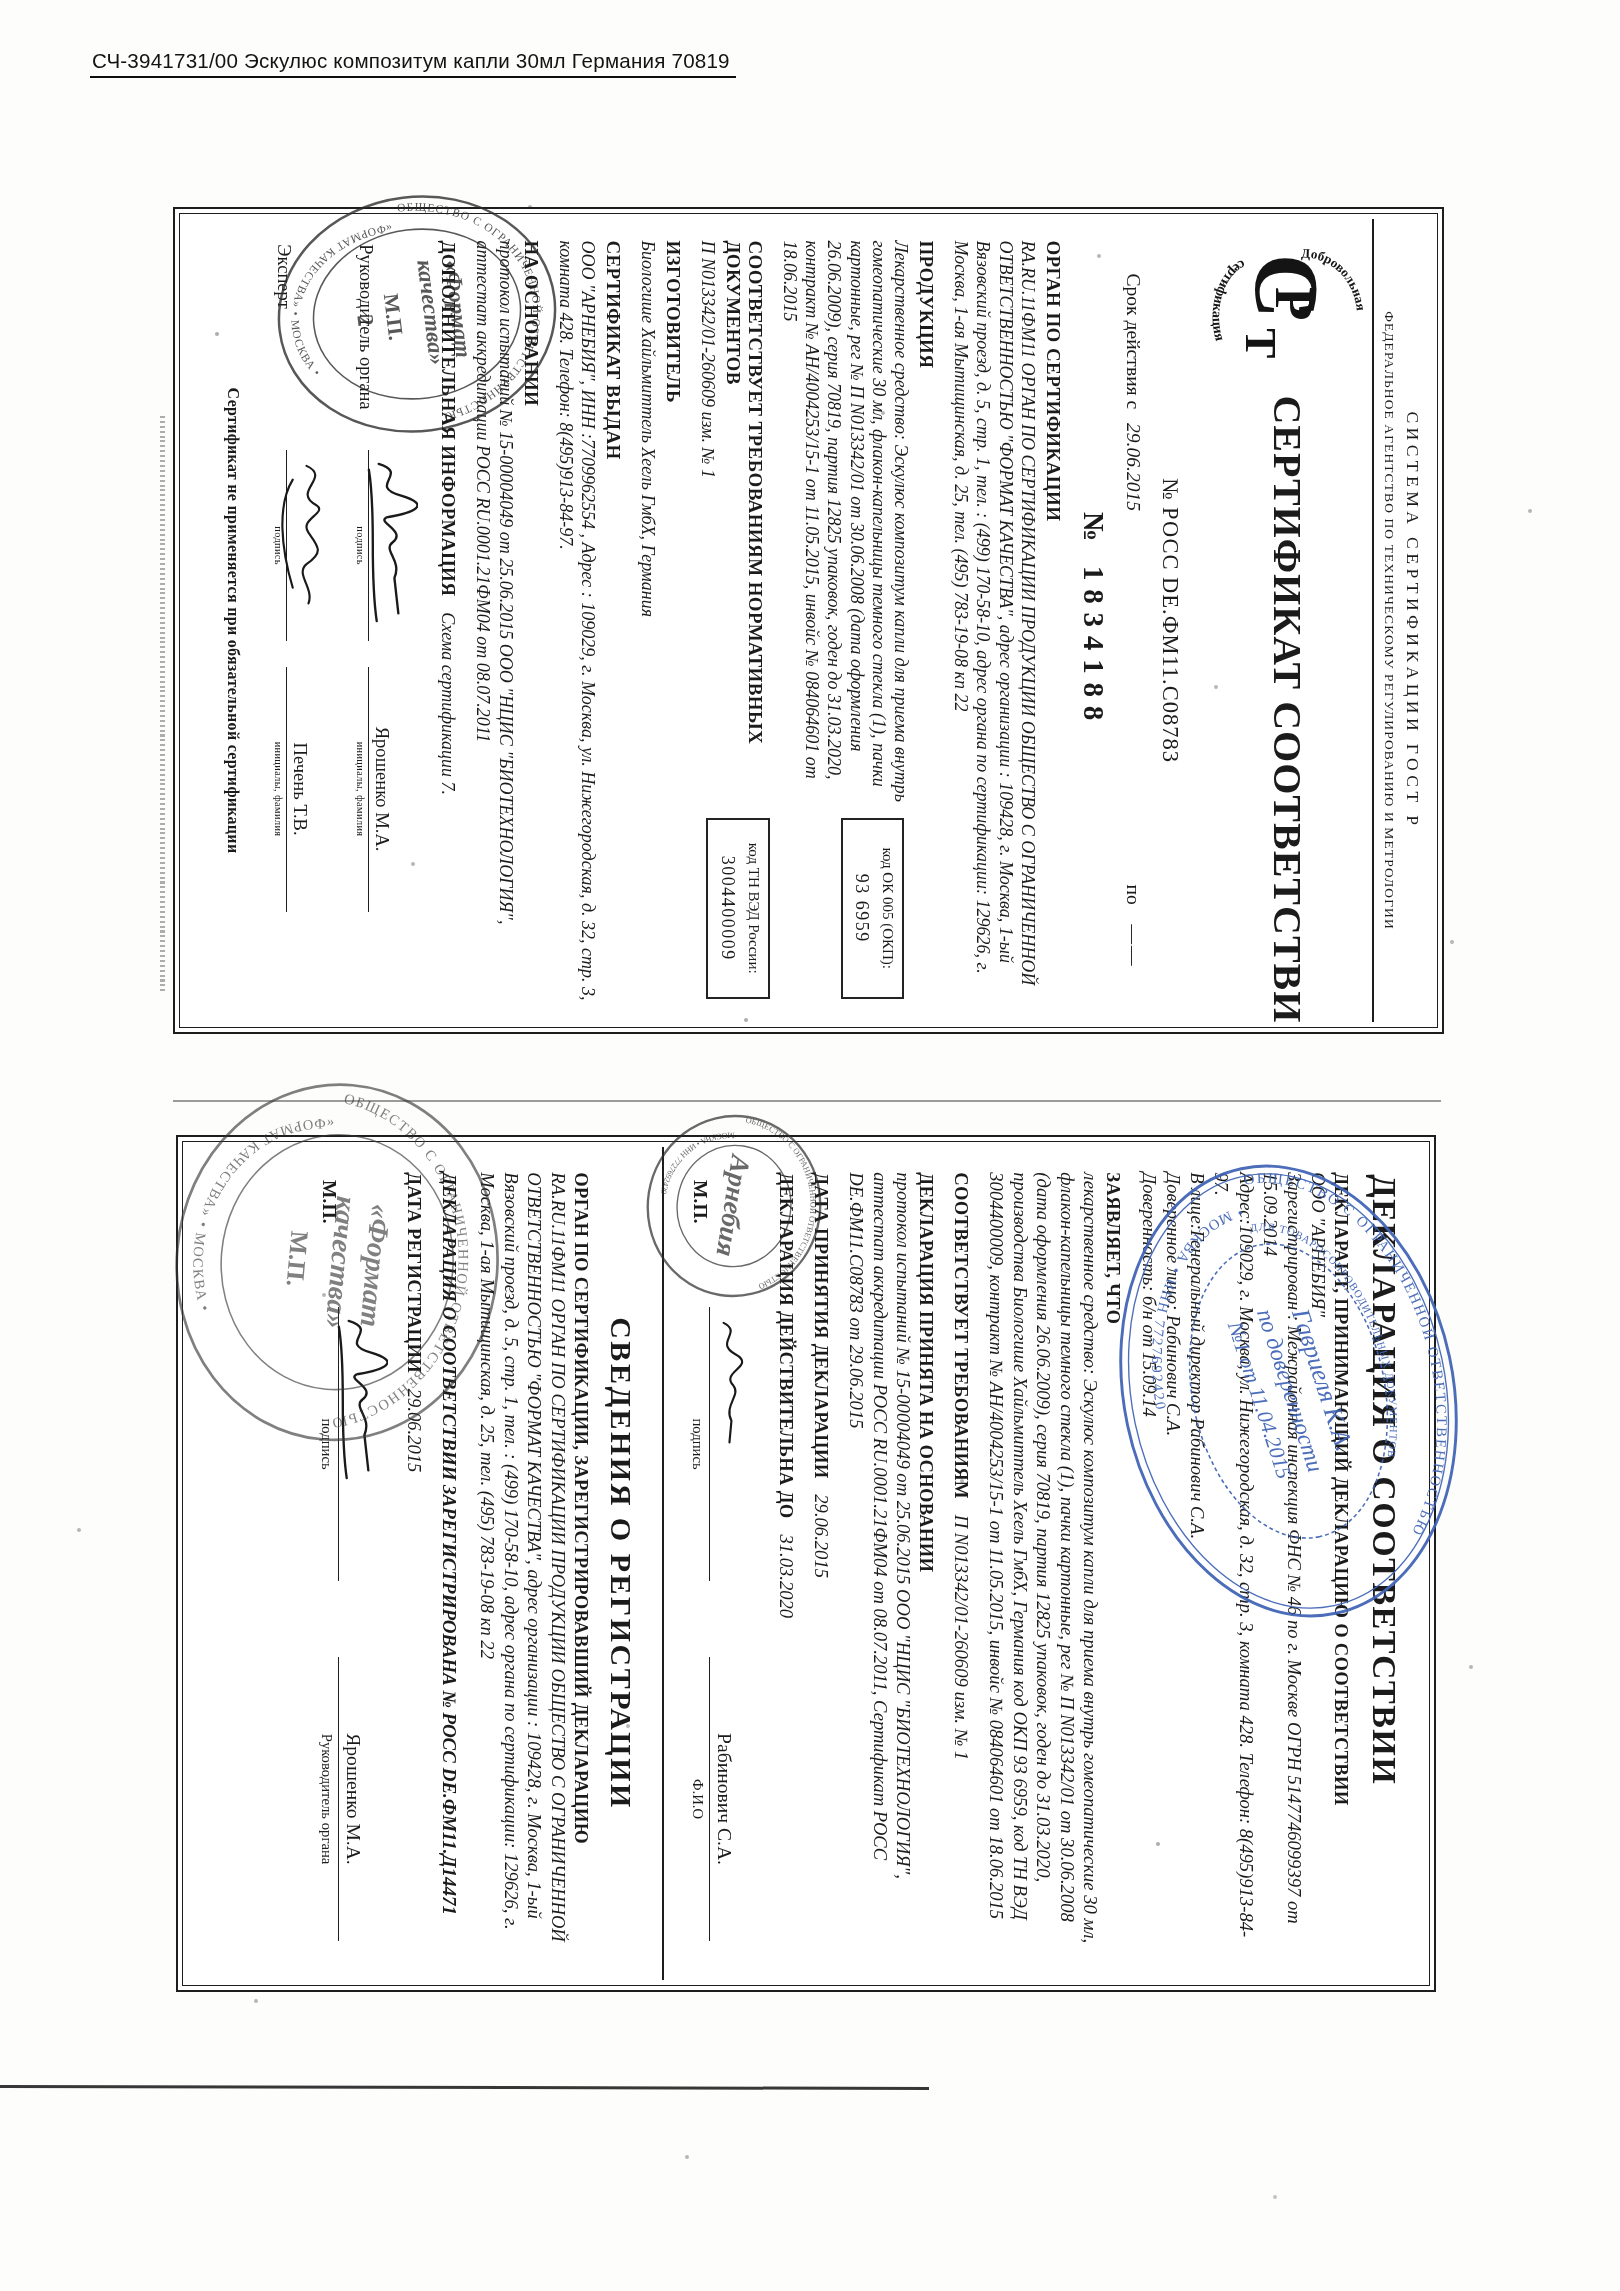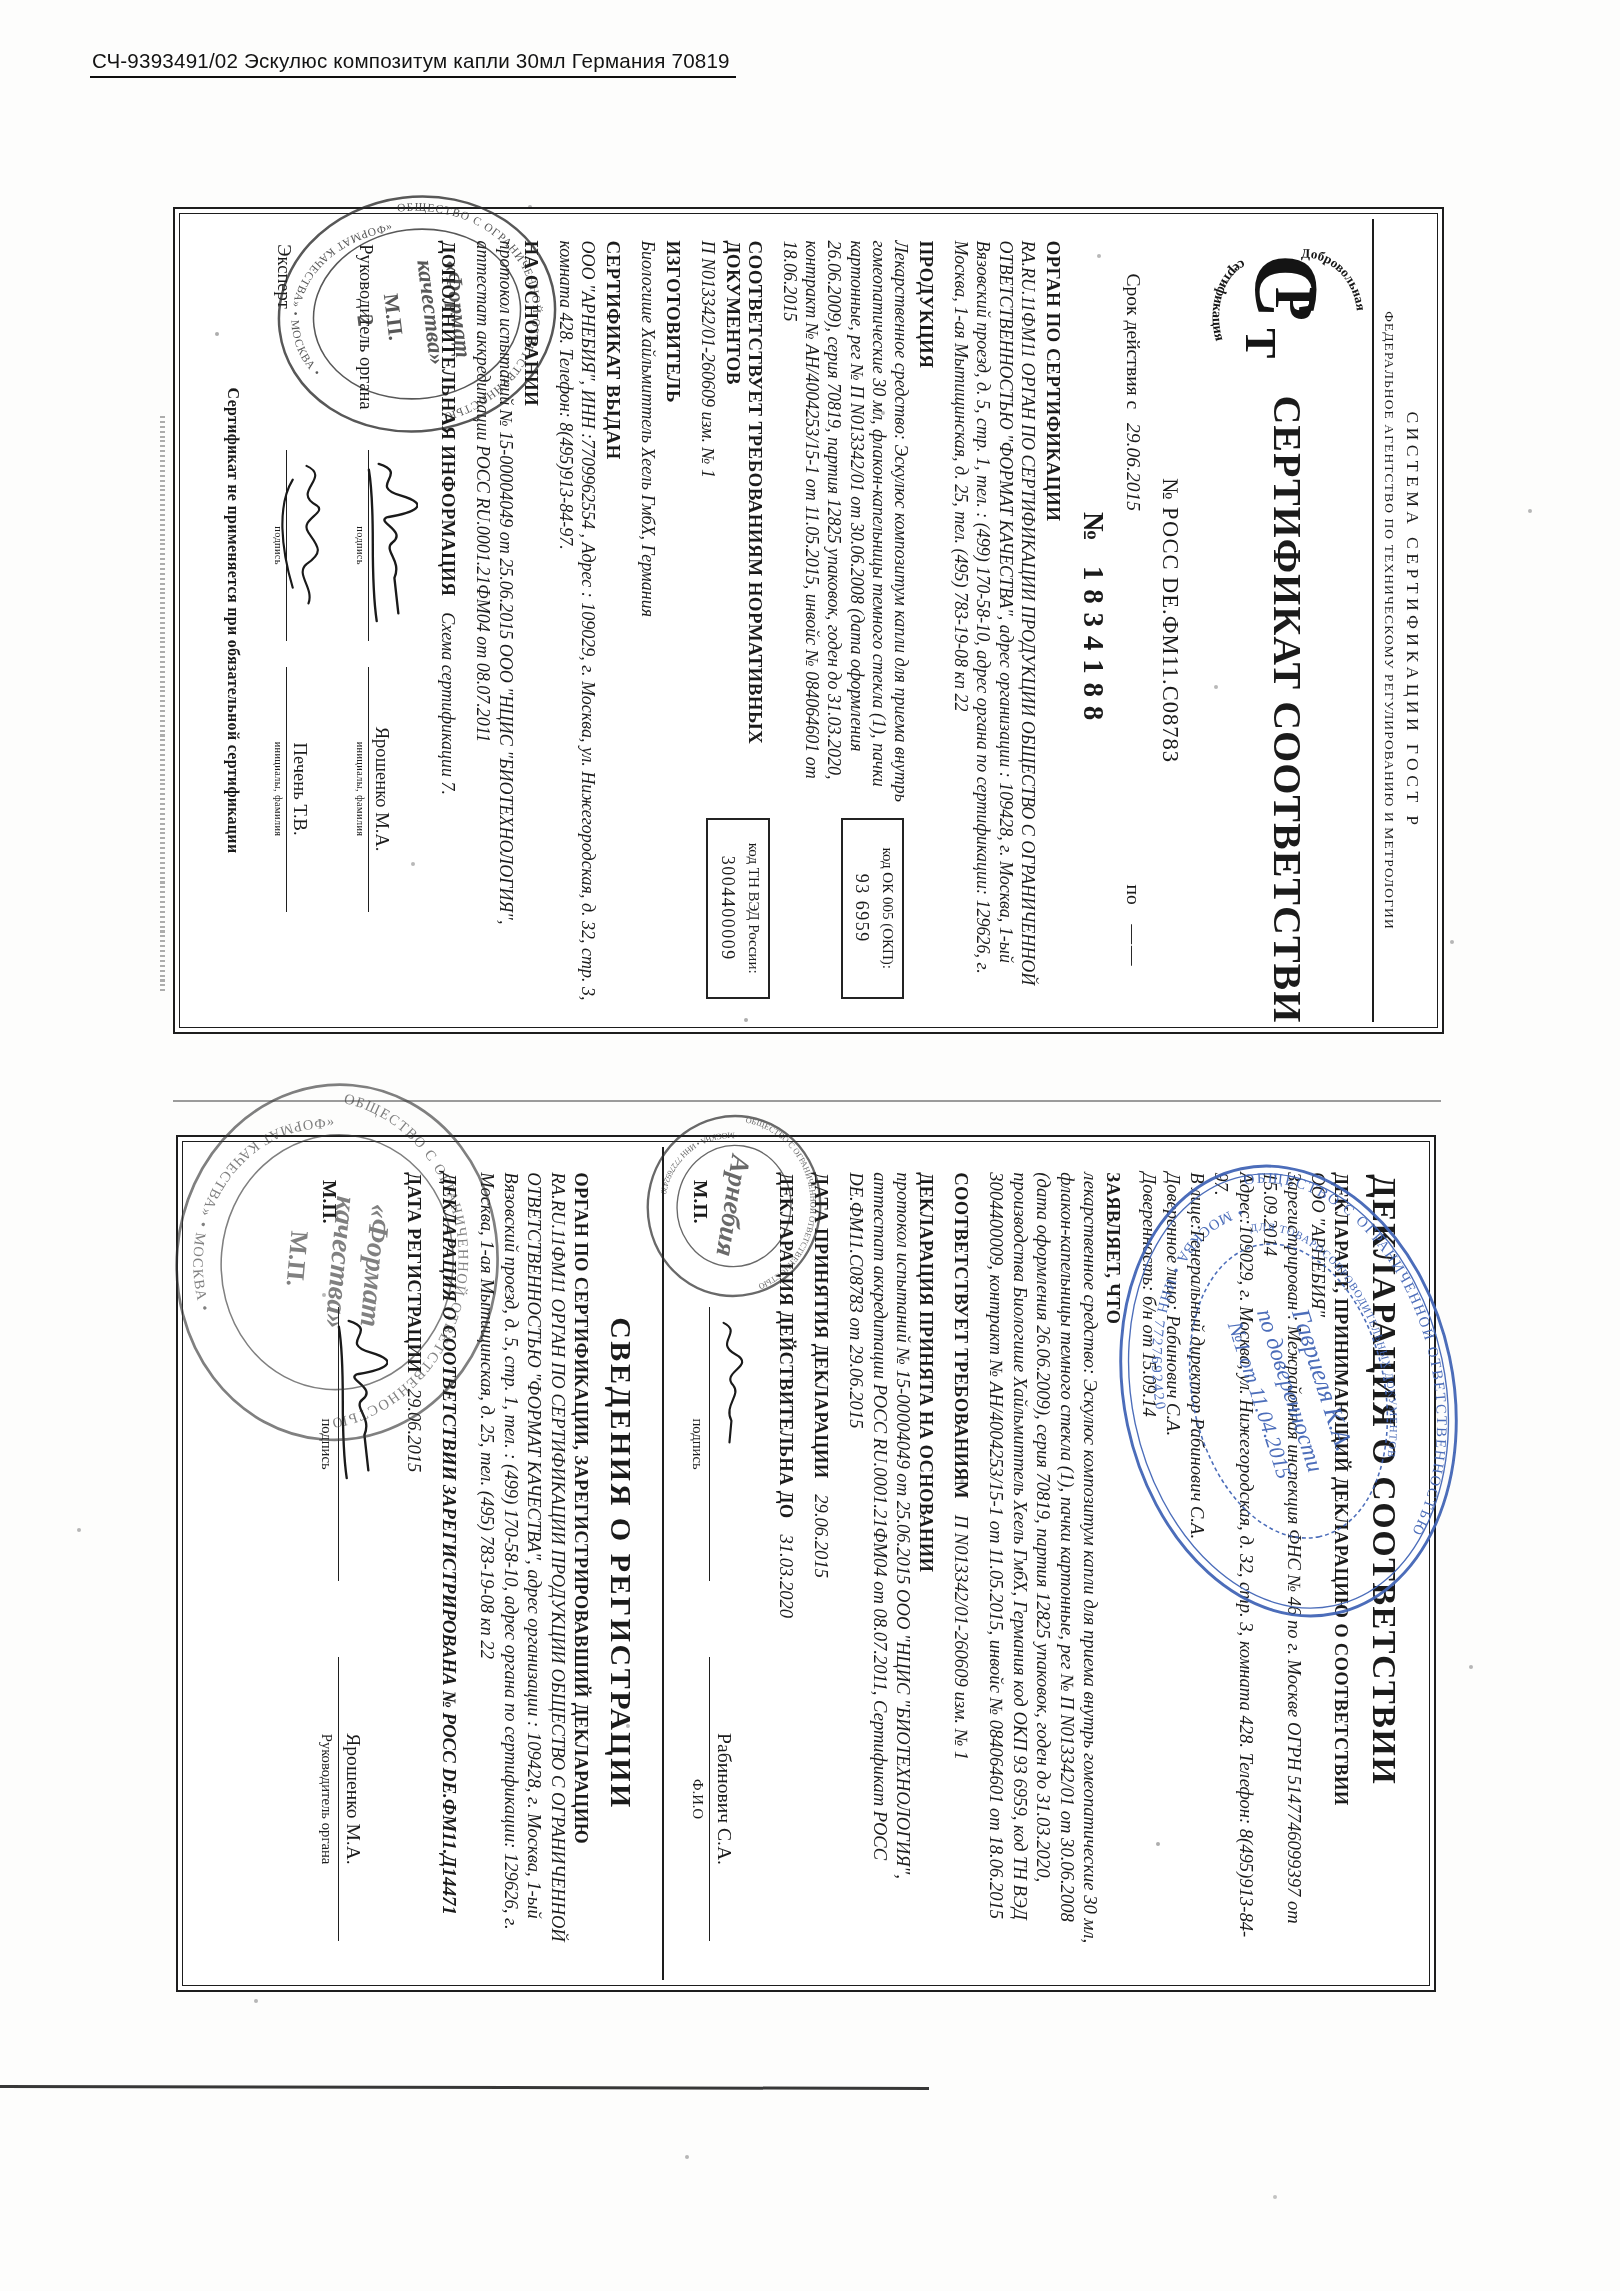--- a/index.html
+++ b/index.html
@@ -108,21 +108,21 @@
       78px 1529px 0 1px rgba(20,20,20,.3), 1529px 510px 0 1px rgba(20,20,20,.3),
       686px 2156px 0 1px rgba(20,20,20,.3), 1274px 2196px 0 1px rgba(20,20,20,.25),
       490px 59px 0 1px rgba(20,20,20,.25), 1470px 1666px 0 1px rgba(20,20,20,.3); }
   svg text { font-family:"Liberation Serif", serif; }
 </style>
 </head>
 <body>
 
 <div class="page">
 
-  <div class="header-line">СЧ-9393491/02 Эскулюс композитум капли 30мл Германия 70819</div>
+  <div class="header-line">СЧ-3941731/00 Эскулюс композитум капли 30мл Германия 70819</div>
 
   <div id="wrap1" class="doc-wrap">
     <div id="doc1" class="doc">
       <div class="frame"></div>
       <div class="frame-in"></div>
       <div class="content">
 
         <div class="strip">
           <div class="l1">СИСТЕМА СЕРТИФИКАЦИИ ГОСТ Р</div>
           <div class="l2">ФЕДЕРАЛЬНОЕ АГЕНТСТВО ПО ТЕХНИЧЕСКОМУ РЕГУЛИРОВАНИЮ И МЕТРОЛОГИИ</div>

